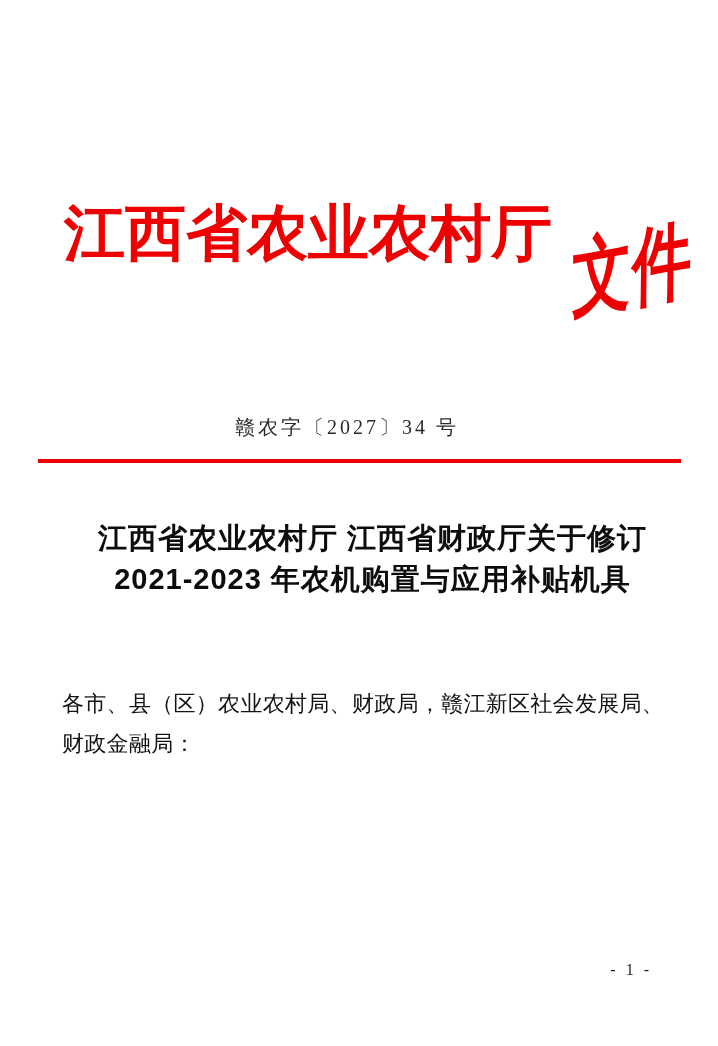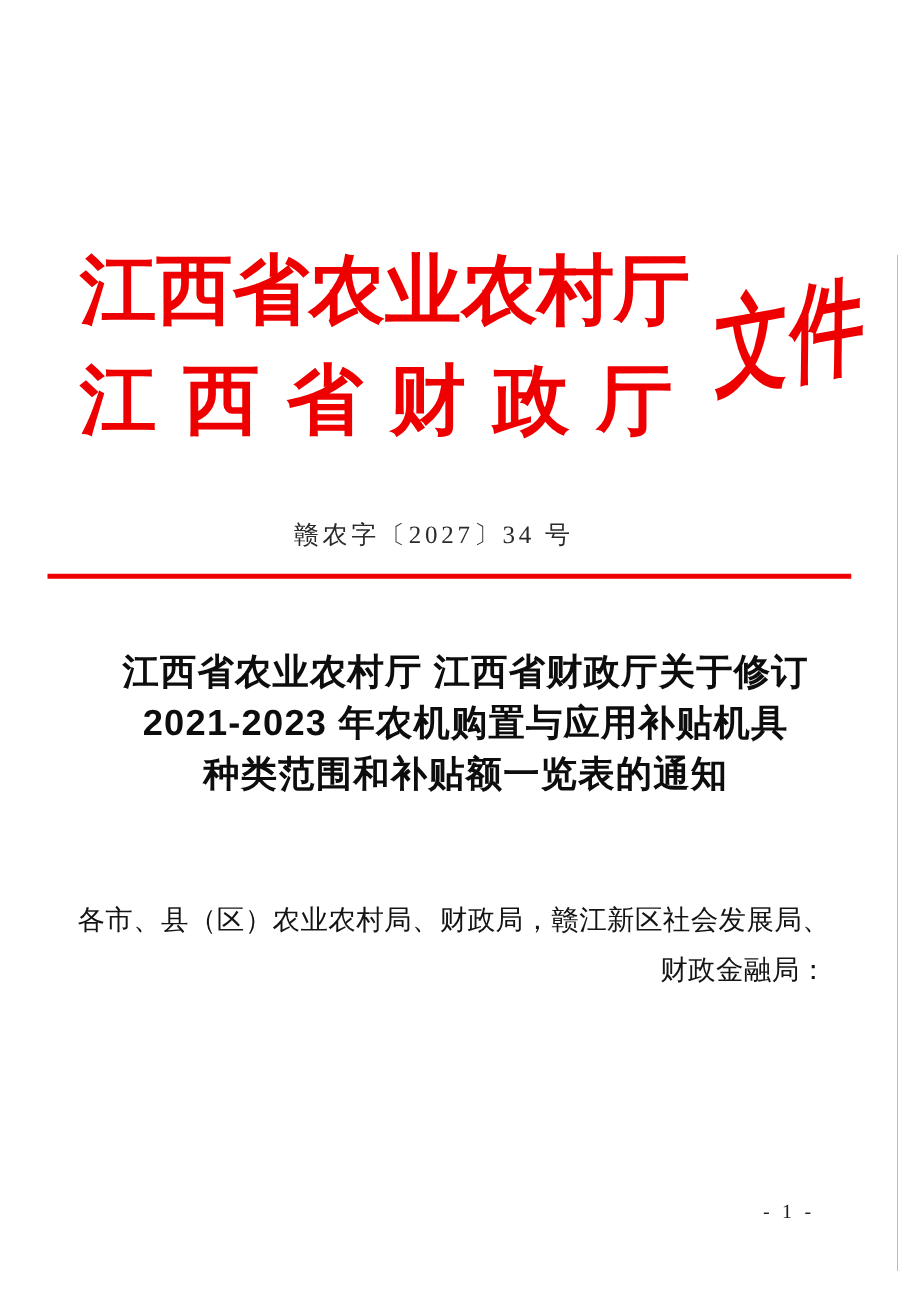--- a/index.html
+++ b/index.html
@@ -97,23 +97,22 @@
     letter-spacing: 1px;
     font-family: "Liberation Sans", "DejaVu Sans", sans-serif;
     white-space: nowrap;
     padding-left: 27px;
   }
 
   
   .body-block {
     position: absolute;
     left: 62px;
-    top: 716px;
+    top: 684px;
     width: 600px;
-    text-align: right;
   }
   .body-line {
     font-size: 22px;
     line-height: 39.6px;
     color: #141414;
     font-family: "Liberation Serif", "DejaVu Serif", serif;
     white-space: nowrap;
     letter-spacing: 0.3px;
   }
   .body-line.indent-first {
@@ -132,33 +131,31 @@
   }
 </style>
 </head>
 <body>
 
 <div class="page">
 
   <div class="letterhead">
     <div class="agency-lines">
       <div class="agency-line">江西省农业农村厅</div>
-      <div class="agency-line">江西省财政厅</div>
     </div>
     <div class="doc-word">文件</div>
   </div>
 
   <div class="doc-number">赣农字〔2027〕34 号</div>
 
   <div class="red-rule"></div>
 
   <div class="title-block">
     <div class="title-line">江西省农业农村厅 江西省财政厅关于修订</div>
     <div class="title-line">2021-2023 年农机购置与应用补贴机具</div>
-    <div class="title-line">种类范围和补贴额一览表的通知</div>
   </div>
 
   <div class="body-block">
     <div class="salutation">
       <div class="body-line">各市、县（区）农业农村局、财政局，赣江新区社会发展局、</div>
       <div class="body-line">财政金融局：</div>
     </div>
   </div>
 
   <div class="page-number">- 1 -</div>

